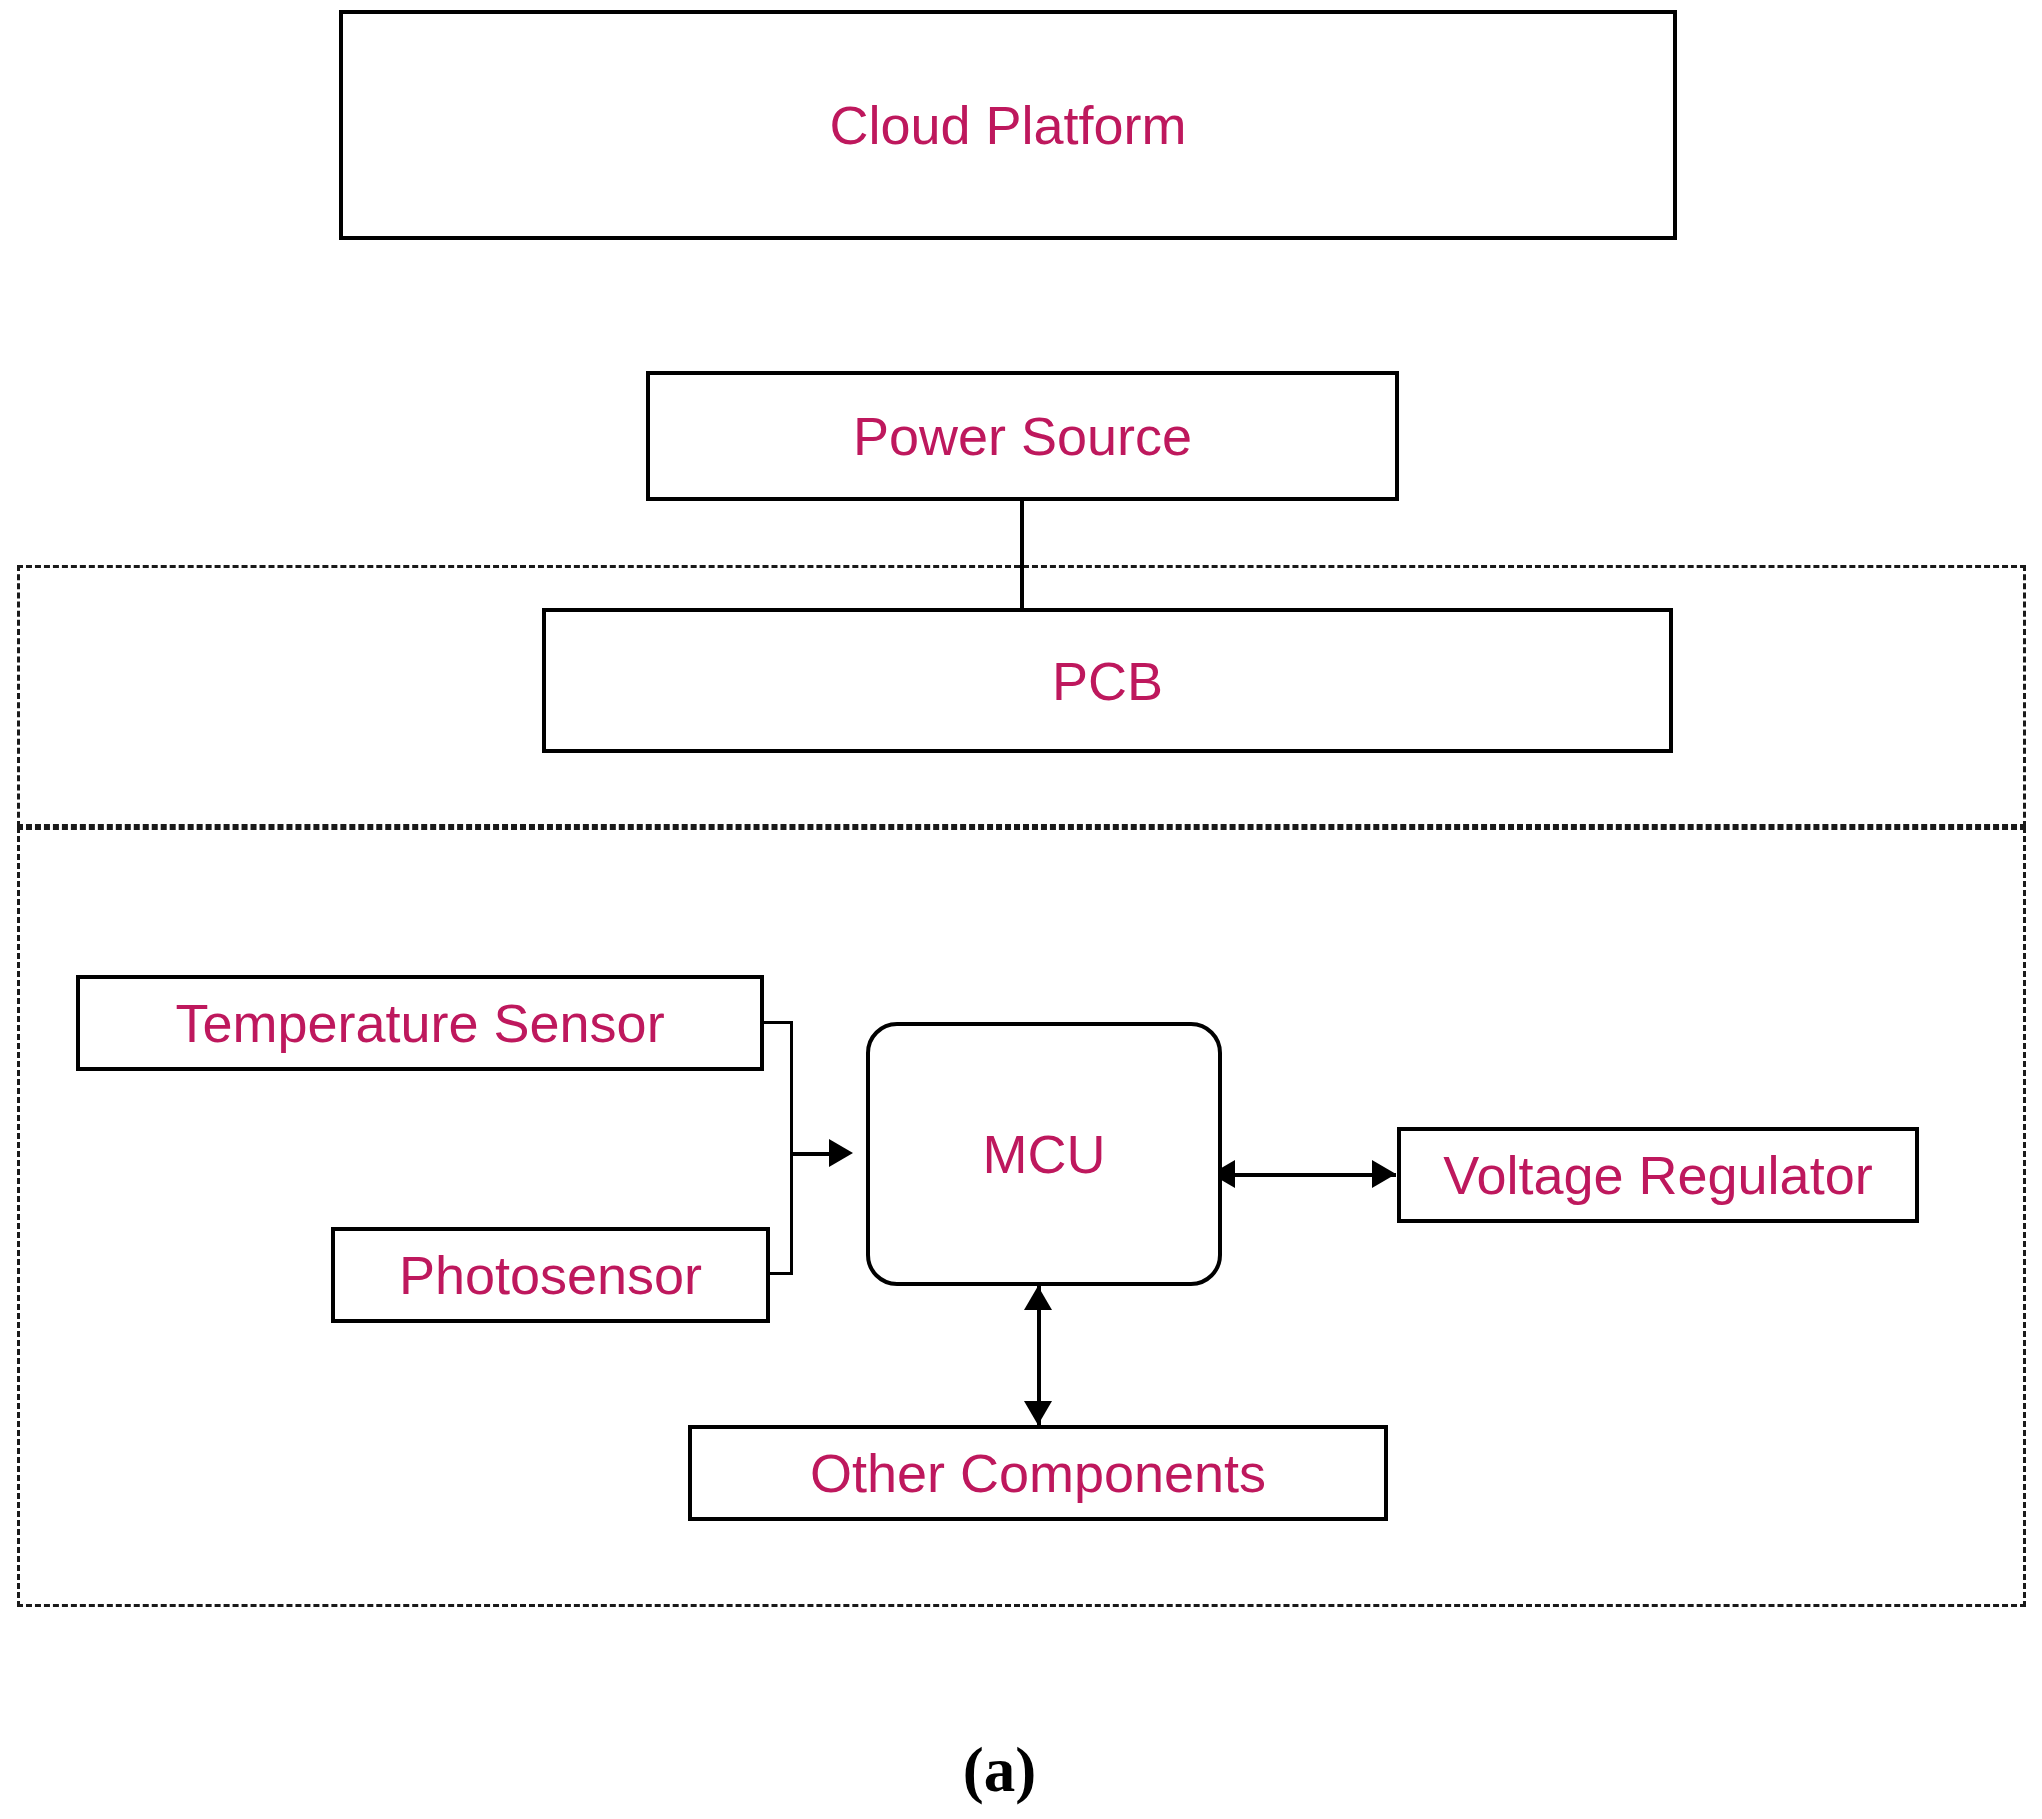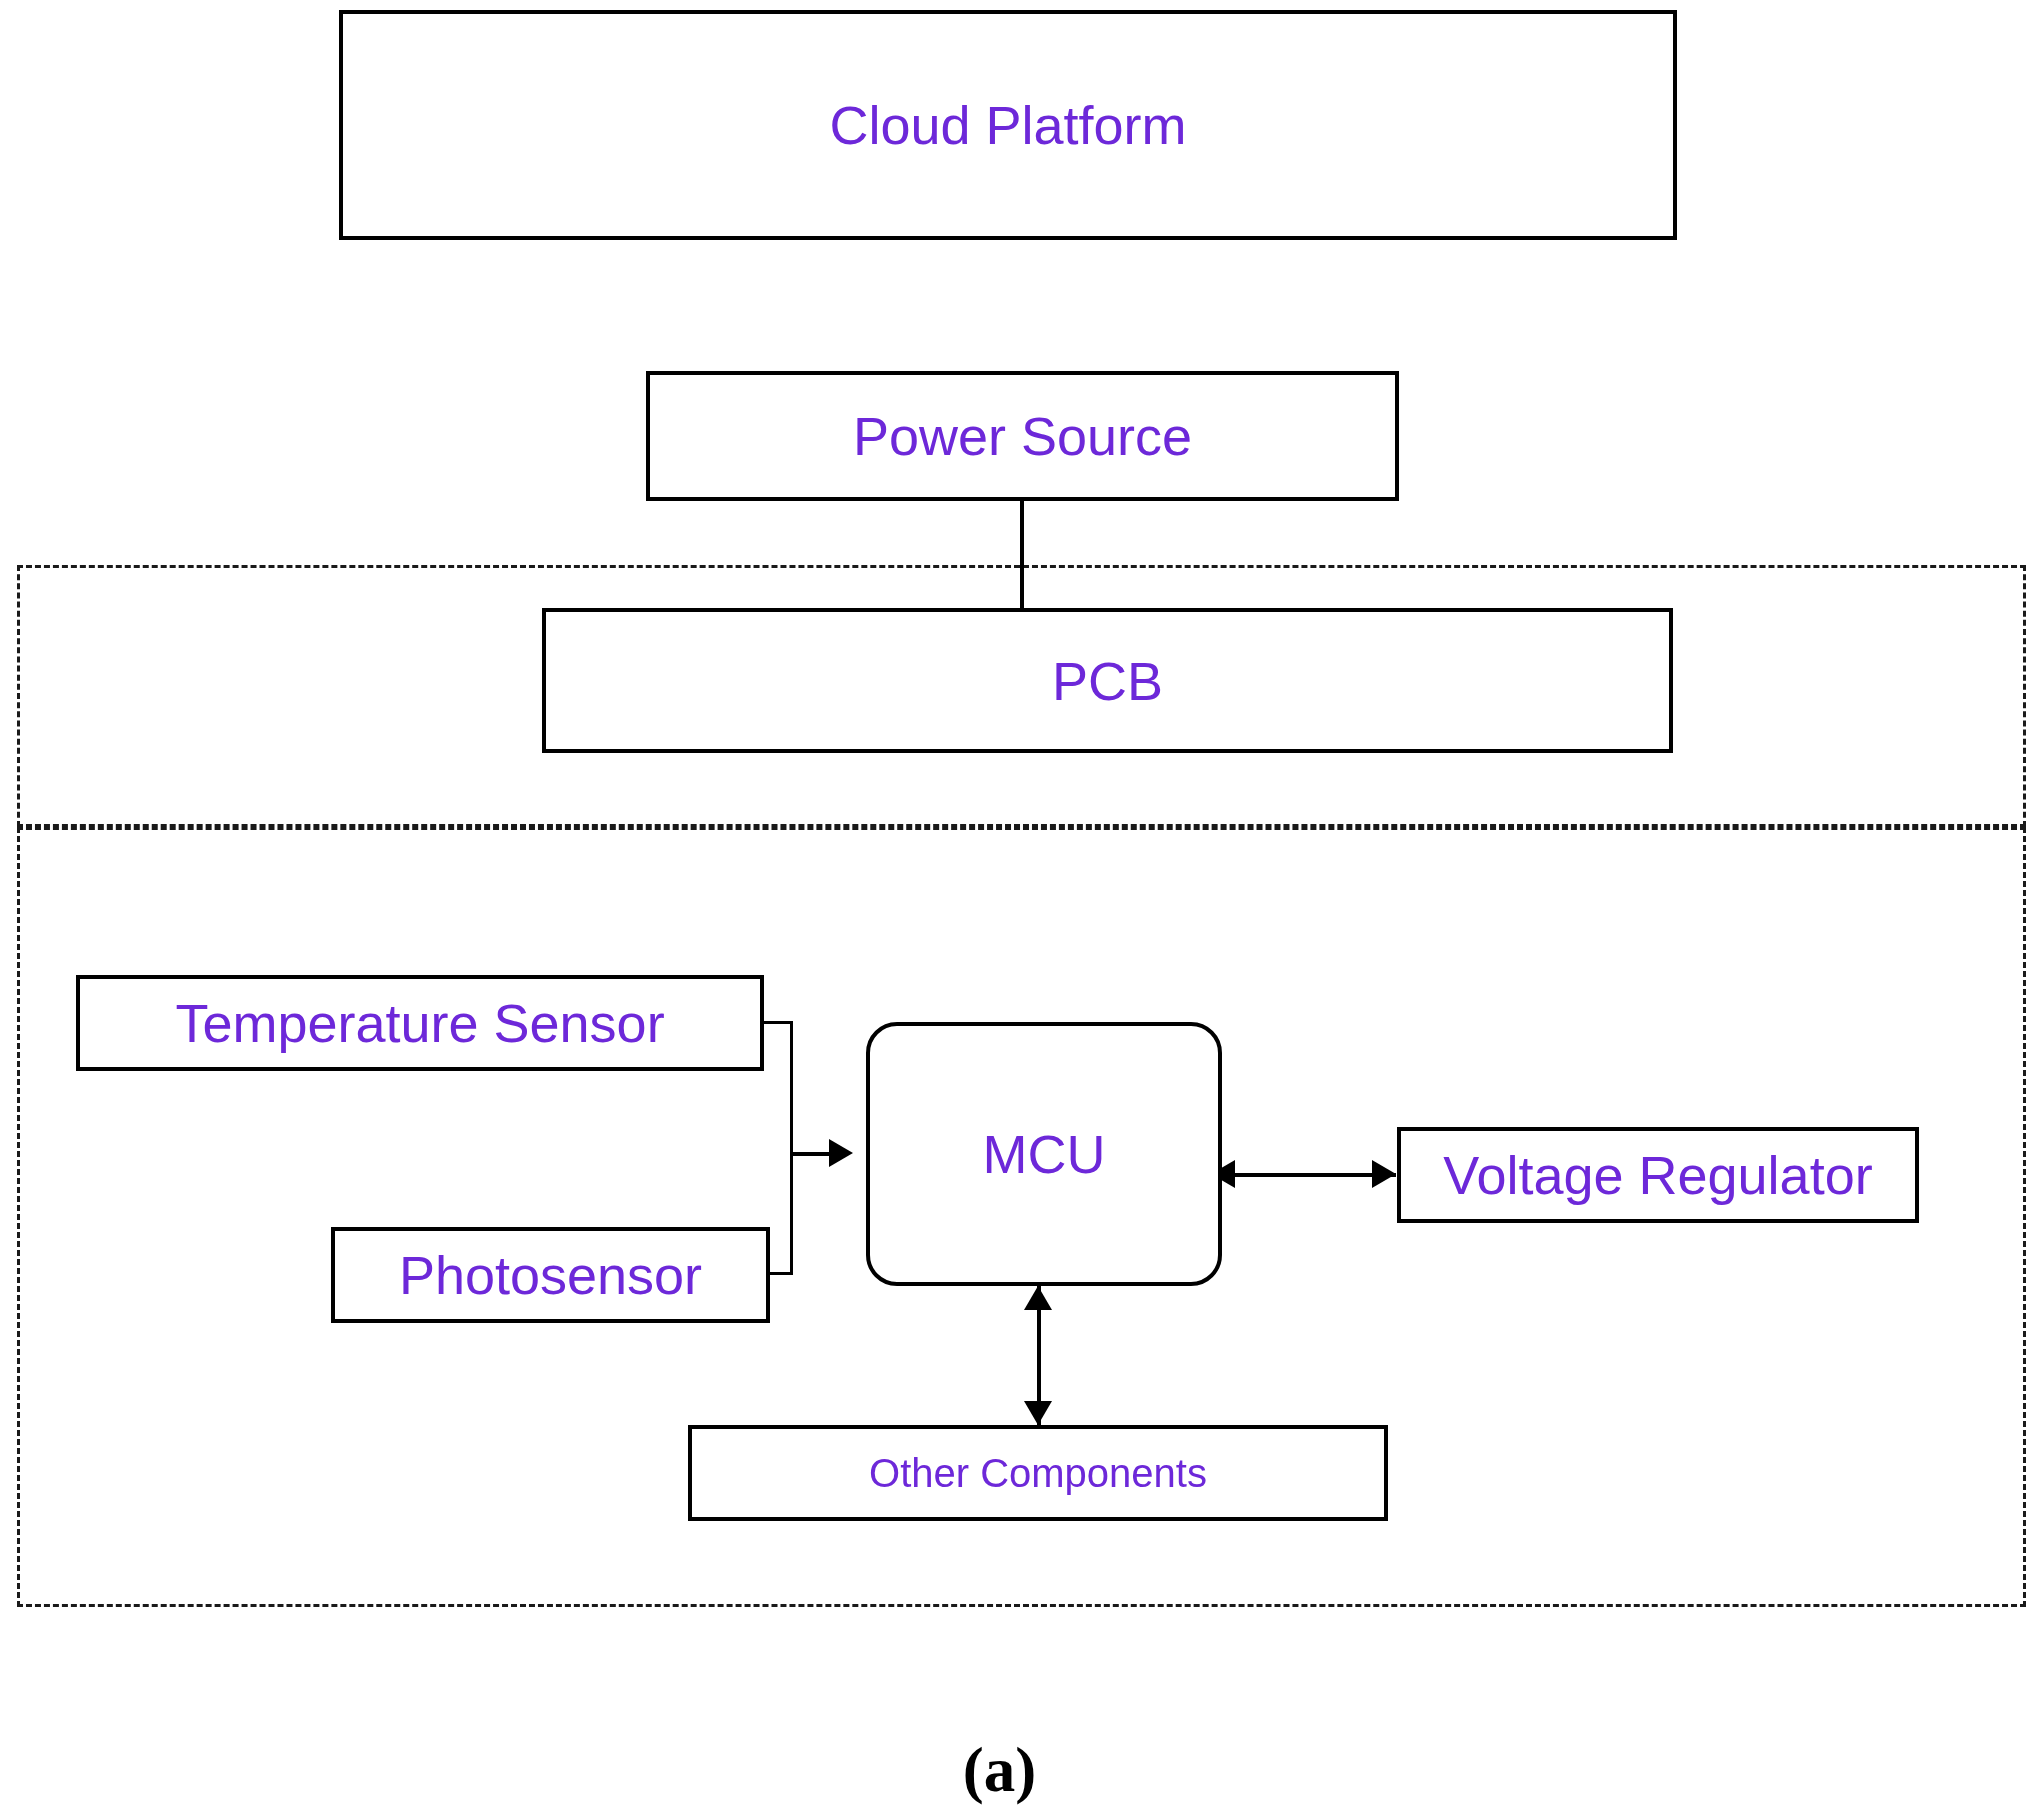--- a/index.html
+++ b/index.html
@@ -22,21 +22,21 @@
     position: absolute;
     box-sizing: border-box;
     border: 4.3px solid #000000;
     background: #ffffff;
     display: flex;
     align-items: center;
     justify-content: center;
     text-align: center;
     font-family: "Liberation Sans", sans-serif;
     font-weight: 400;
-    color: #6d28d9;
+    color: #be185d;
     z-index: 5;
   }
   .dashed-region {
     position: absolute;
     box-sizing: border-box;
     border: 3.5px dashed #1a1a1a;
     background: transparent;
     z-index: 1;
   }
   .line {
@@ -93,21 +93,21 @@
   
   #cloud-platform-box { left: 339px;  top: 10.4px;   width: 1338px; height: 230px;  font-size: 54px; }
   #power-source-box   { left: 646px;  top: 371px;  width: 753px;  height: 130px;  font-size: 54px; }
   #pcb-box            { left: 542px;  top: 608px;  width: 1131px; height: 145px;  font-size: 54px; }
   #pcb-region         { left: 17.4px;   top: 565px;  width: 2009px; height: 262px; }
   #components-region  { left: 17.4px;   top: 827px;  width: 2009px; height: 780px; }
   #temperature-sensor-box { left: 76px;  top: 975px; width: 688px; height: 96px; font-size: 54px; }
   #photosensor-box        { left: 291px; top: 1227px; width: 439px; height: 96px; font-size: 54px; margin-left: 40px; }
   #mcu-box                { left: 866px; top: 1022px; width: 356px; height: 264px; font-size: 54px; border-radius: 31px; }
   #voltage-regulator-box  { left: 1397px; top: 1127px; width: 522px; height: 96px; font-size: 54px; align-items: center; }
-  #other-components-box   { left: 688px;  top: 1425px; width: 700px; height: 96px; font-size: 40px; }
+  #other-components-box   { left: 688px;  top: 1425px; width: 700px; height: 96px; font-size: 54px; }
   #figure-caption         { left: 895px; top: 1734px; width: 209px; font-size: 63px; }
 </style>
 </head>
 <body>
 
 <div id="stage">
 
   <div class="dashed-region" id="pcb-region"></div>
 
   <div class="dashed-region" id="components-region"></div>

